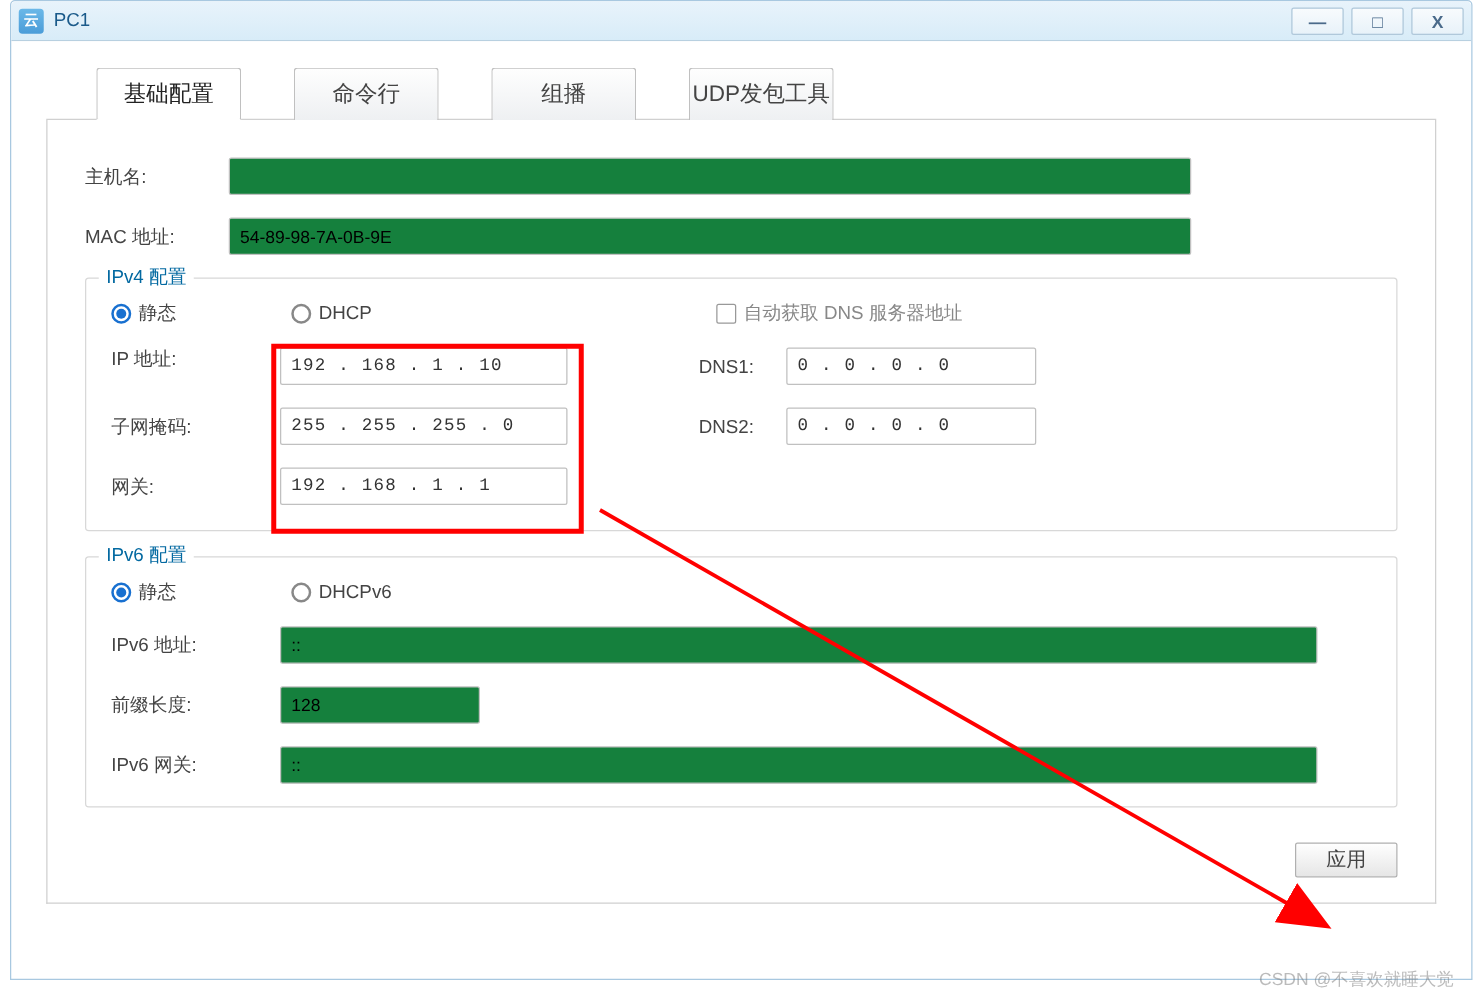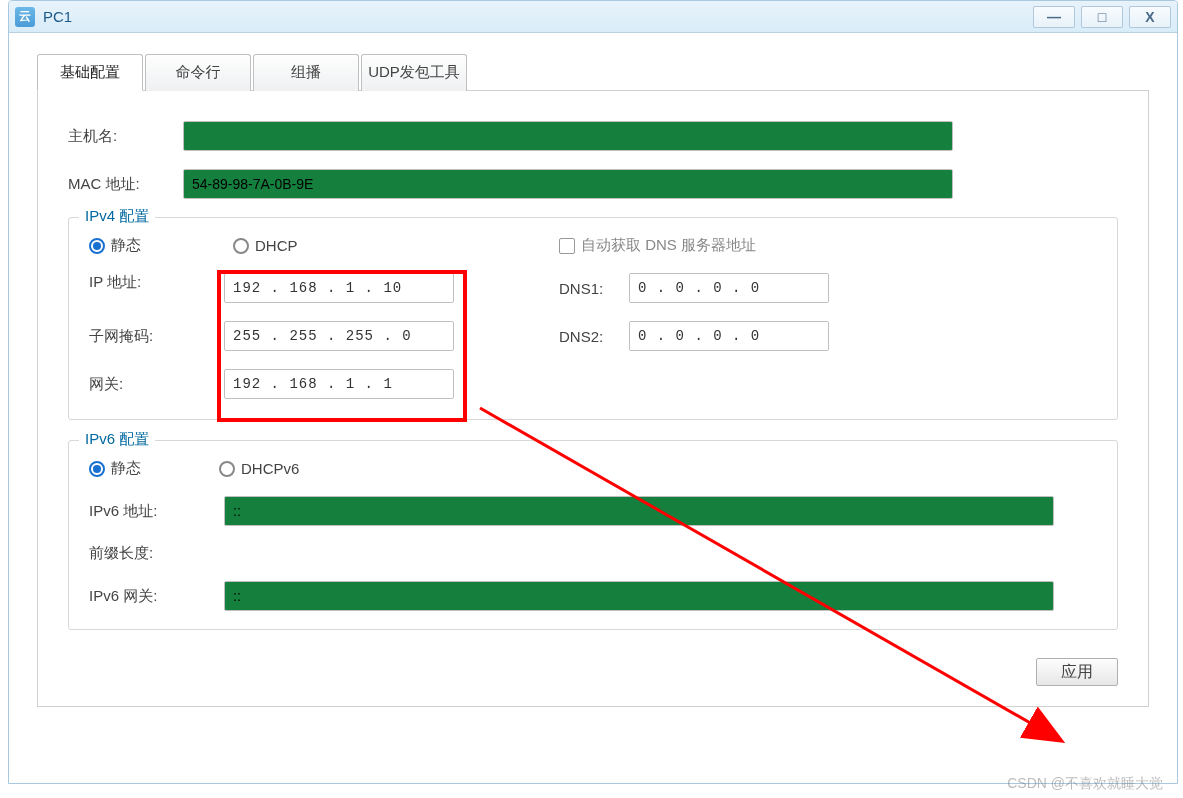--- a/index.html
+++ b/index.html
@@ -68,32 +68,33 @@
     .content {
       padding: 20px 28px 15px 28px;
       position: relative;
     }
     .tabs {
       display: flex;
       border-bottom: 1px solid #d0d0d0;
     }
     .tab {
       padding: 8px 0;
-      width: 106px;
+      width: 116px;
       text-align: center;
       background: linear-gradient(#fefefe, #eef0f2);
       border: 1px solid #c0c0c0;
       border-bottom: none;
       margin-right: 2px;
       cursor: pointer;
-      font-size: 15px;
+      font-size: 18px;
       color: #444;
       border-radius: 3px 3px 0 0;
       position: relative;
       top: 1px;
+      margin-left: 40px;
     }
     .tab.active {
       background: #fff;
       border-bottom: 1px solid #fff;
       color: #222;
     }
     .tab-body {
       border: 1px solid #d0d0d0;
       border-top: none;
       padding: 30px 30px 20px 30px;
@@ -136,20 +137,21 @@
       left: 10px;
       background: #fff;
       padding: 0 6px;
       font-size: 15px;
       color: #0369a1;
     }
     .radio-row {
       display: flex;
       align-items: center;
       margin-bottom: 18px;
+      gap: 14px;
     }
     .radio {
       width: 16px; height: 16px;
       border-radius: 50%;
       border: 2px solid #888;
       display: inline-flex;
       align-items: center;
       justify-content: center;
       margin-right: 6px;
       vertical-align: middle;
@@ -334,20 +336,21 @@
             <span>DHCPv6</span>
           </span>
         </div>
 
         <div class="row">
           <div class="lbl" style="width:135px;">IPv6 地址:</div>
           <input class="textinput" style="width: 830px;" value="::">
         </div>
         <div class="row">
           <div class="lbl" style="width:135px;">前缀长度:</div>
+          <input class="textinput med" value="128" style="">
         </div>
         <div class="row" style="margin-bottom:4px;">
           <div class="lbl" style="width:135px;">IPv6 网关:</div>
           <input class="textinput" style="width: 830px;" value="::">
         </div>
       </div>
 
       <button class="apply-btn">应用</button>
       <div style="clear:both;"></div>
     </div>

